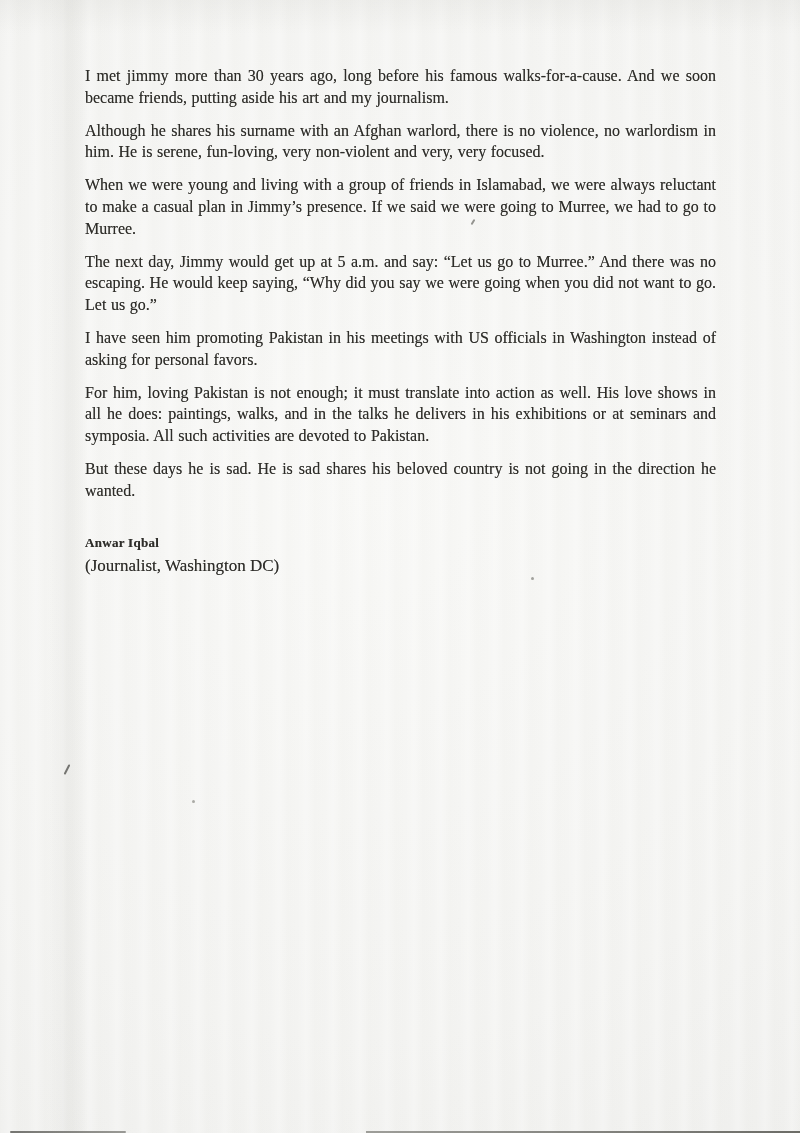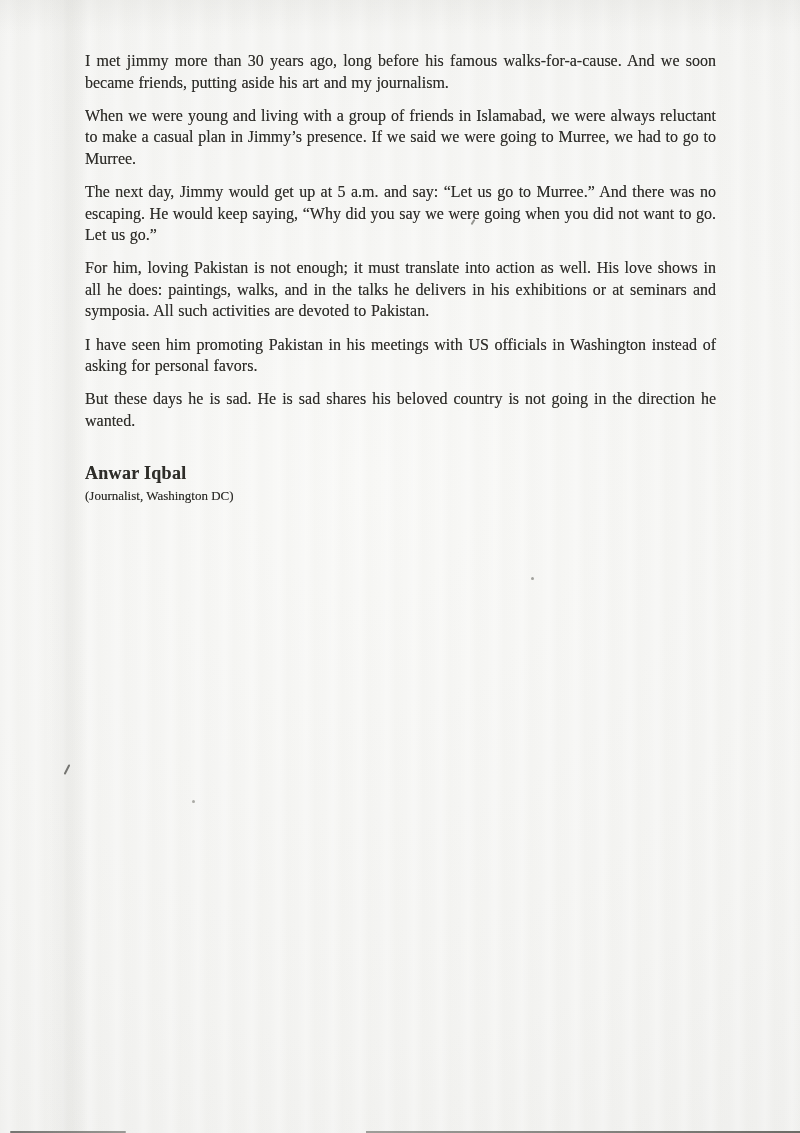--- a/index.html
+++ b/index.html
@@ -43,44 +43,44 @@
     height: 100%;
     background: linear-gradient(to right,
       rgba(195,195,190,0.00),
       rgba(188,188,182,0.16) 45%,
       rgba(195,195,190,0.00));
     pointer-events: none;
   }
   .content {
     position: absolute;
     left: 85px;
-    top: 50px;
+    top: 65px;
     width: 631px;
     color: var(--ink);
     font-size: 16px;
     line-height: 21.6px;
     text-align: justify;
     text-shadow: 0 0 0.5px rgba(46,45,41,0.55);
   }
   .content p {
     margin: 0 0 11.5px 0;
     word-spacing: 0.6px;
   }
   .signature {
     margin-top: 31px;
     text-align: left;
   }
   .sig-name {
     font-weight: bold;
-    font-size: 18px;
+    font-size: 13px;
     letter-spacing: 0.3px;
     line-height: 22px;
   }
   .sig-title {
-    font-size: 13px;
+    font-size: 17px;
     line-height: 21px;
     margin-top: 1px;
   }
   
   .pen-tick {
     position: absolute;
     left: 66px;
     top: 764px;
     width: 2px;
     height: 11px;
@@ -142,24 +142,25 @@
 </style>
 </head>
 <body>
 
 <div class="page">
   <div class="streaks"></div>
   <div class="left-band"></div>
 
   <div class="content">
     <p>I met jimmy more than 30 years ago, long before his famous walks-for-a-cause. And we soon became friends, putting aside his art and my journalism.</p>
+    <p>Although he shares his surname with an Afghan warlord, there is no violence, no warlordism in him. He is serene, fun-loving, very non-violent and very, very focused.</p>
     <p>When we were young and living with a group of friends in Islamabad, we were always reluctant to make a casual plan in Jimmy’s presence. If we said we were going to Murree, we had to go to Murree.</p>
     <p>The next day, Jimmy would get up at 5 a.m. and say: “Let us go to Murree.” And there was no escaping. He would keep saying, “Why did you say we were going when you did not want to go. Let us go.”</p>
+    <p>I have seen him promoting Pakistan in his meetings with US officials in Washington instead of asking for personal favors.</p>
     <p>For him, loving Pakistan is not enough; it must translate into action as well. His love shows in all he does: paintings, walks, and in the talks he delivers in his exhibitions or at seminars and symposia. All such activities are devoted to Pakistan.</p>
-    <p>I have seen him promoting Pakistan in his meetings with US officials in Washington instead of asking for personal favors.</p>
     <p>But these days he is sad. He is sad shares his beloved country is not going in the direction he wanted.</p>
 
     <div class="signature">
       <div class="sig-name">Anwar Iqbal</div>
       <div class="sig-title">(Journalist, Washington DC)</div>
     </div>
   </div>
 
   <div class="pen-tick"></div>
   <div class="dot-iqbal"></div>

